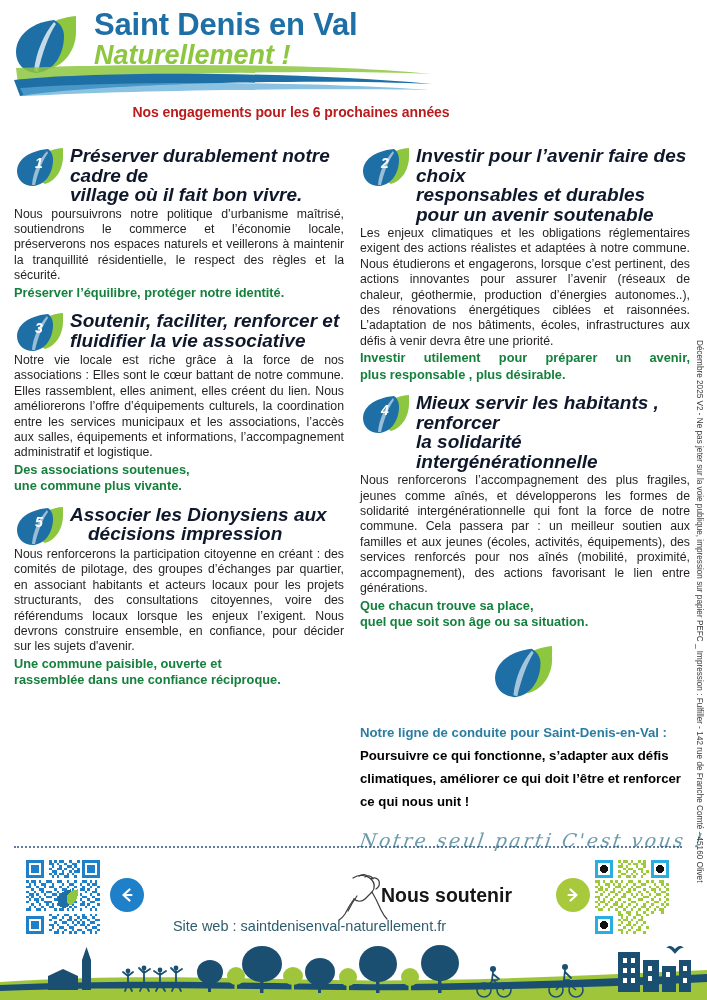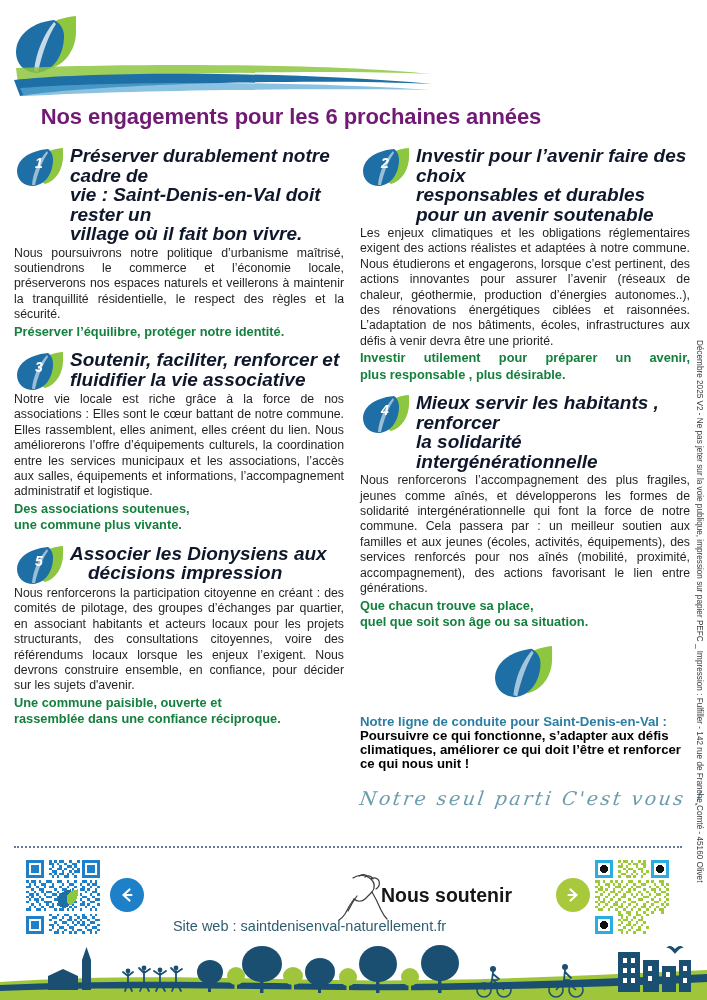--- a/index.html
+++ b/index.html
@@ -63,23 +63,23 @@
     left: 0; top: 56px;
     width: 420px; height: 36px;
   }
 
   
   #main-title {
     position: absolute;
     top: 104px; left: 0;
     width: 582px;
     text-align: center;
-    font-size: 22px;
+    font-size: 14px;
     font-weight: bold;
-    color: #701a75;
+    color: #b91c1c;
     letter-spacing: -0.1px;
   }
 
   
   #col-left {
     position: absolute;
     left: 14px; top: 146px;
     width: 330px;
   }
   #col-right {
@@ -142,22 +142,22 @@
   }
   #closing-leaf {
     width: 100%;
     text-align: center;
     height: 60px;
   }
   #closing-text {
     font-size: 13.2px;
     font-weight: bold;
     color: #000000;
-    line-height: 14px;
-    margin-top: 12px;
+    line-height: 23px;
+    margin-top: 18px;
   }
   #closing-lead { color: #2b7da3; }
   #script-line {
     margin-top: 16px;
     font-family: "DejaVu Serif", serif;
     font-style: italic;
     font-size: 19px;
     color: #6c9cab;
     letter-spacing: 2.5px;
     transform: skewX(-8deg);
@@ -262,20 +262,24 @@
 
   <div id="header">
     <div id="logo-wrap">
 
       <svg id="logo-leaves" viewBox="0 0 72 64">
         <path d="M62 4 C38 6 22 18 22 36 C22 46 27 54 34 57 C50 54 62 38 62 20 Z" fill="#8dc63f"></path>
         <path d="M40 8 C14 11 2 26 2 40 C2 52 10 60 22 61 C40 60 50 42 50 24 C50 17 46 11 40 8 Z" fill="#1d6fa5"></path>
         <path d="M40 10 C30 22 22 40 20 59 C20 59 22 60 24 60 C28 42 34 24 42 12 Z" fill="#ffffff" opacity=".75"></path>
       </svg>
 
+      <div id="logo-text">
+        <div id="logo-line1">Saint Denis en Val</div>
+        <div id="logo-line2">Naturellement !</div>
+      </div>
 
       <svg id="logo-swoosh" viewBox="0 0 420 36">
         <path d="M2 6 C90 2 300 0 418 12 C300 7 90 12 4 22 Z" fill="#8dc63f" opacity=".85"></path>
         <path d="M0 18 C70 10 260 8 418 22 C300 16 80 22 6 34 Z" fill="#1d6fa5"></path>
         <path d="M6 26 C110 18 300 20 415 28 C300 26 120 28 10 34 Z" fill="#5aa8d6" opacity=".7"></path>
       </svg>
     </div>
   </div>
 
   <div id="main-title">Nos engagements pour les 6 prochaines années</div>
@@ -285,21 +289,20 @@
     <div class="section">
       <div class="sec-head">
         <svg class="badge" viewBox="0 0 52 42">
           <path d="M49 2 C33 3 23 11 23 23 C23 30 26 36 31 38 C42 35 49 23 49 11 Z" fill="#8dc63f"></path>
           <path d="M34 3 C13 5 3 15 3 25 C3 34 10 40 19 40 C32 39 39 26 39 14 C39 9 37 5 34 3 Z" fill="#1d6fa5"></path>
           <path d="M33 5 C25 14 19 26 18 39 C19 39 20 39 21 39 C24 27 28 15 34 7 Z" fill="#ffffff" opacity=".55"></path>
         </svg>
         <div class="badge-num">1</div>
         <div class="sec-title">
           <div>Préserver durablement notre cadre de</div>
-          <div>vie : Saint-Denis-en-Val doit rester un</div>
           <div>village où il fait bon vivre.</div>
         </div>
       </div>
       <div class="sec-body">Nous poursuivrons notre politique d’urbanisme maîtrisé, soutiendrons le commerce et l’économie locale, préserverons nos espaces naturels et veillerons à maintenir la tranquillité résidentielle, le respect des règles et la sécurité.</div>
       <div class="sec-strong">
         <div>Préserver l’équilibre, protéger notre identité.</div>
       </div>
     </div>
 
     <div class="section">

